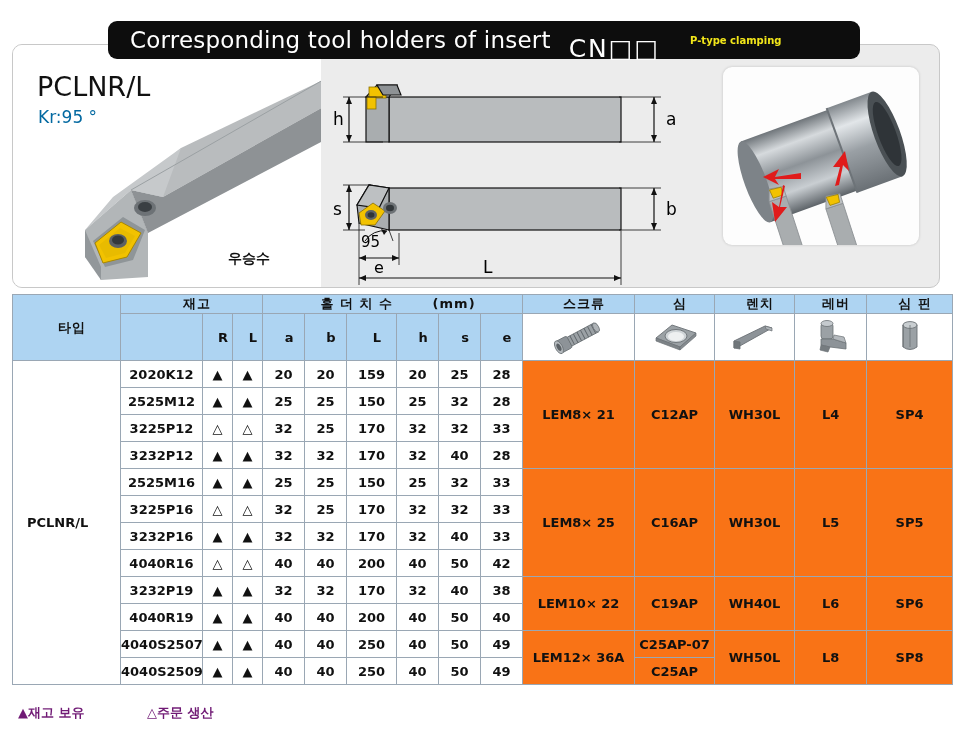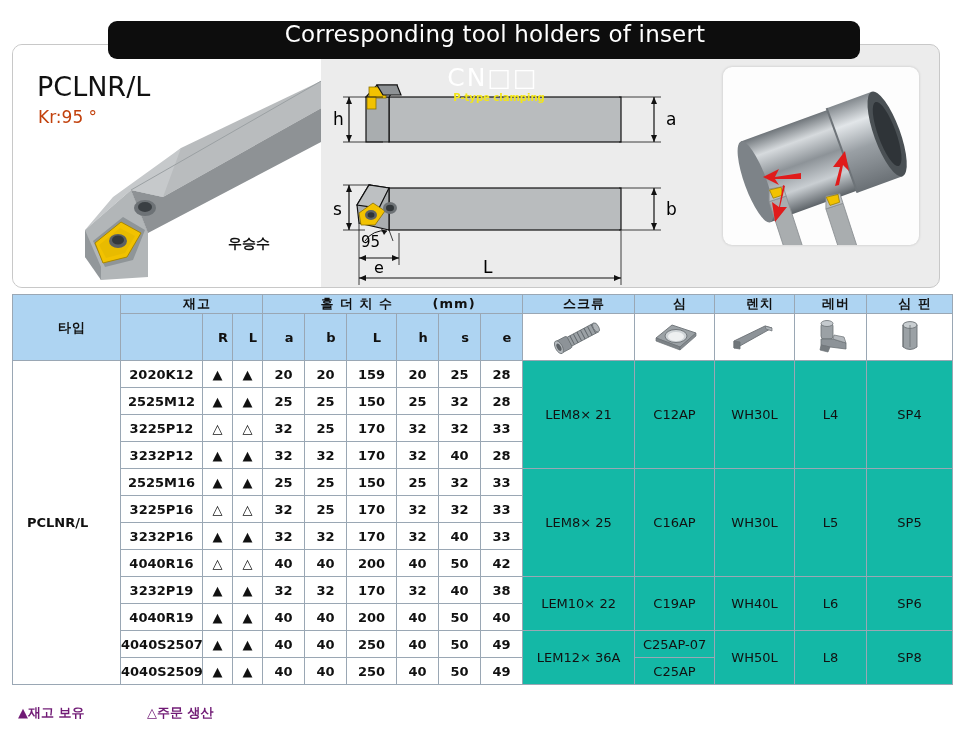--- a/index.html
+++ b/index.html
@@ -9,21 +9,20 @@
     font-family:"Liberation Sans","DejaVu Sans",sans-serif;
     position:relative;overflow:hidden;
   }
 
   
   #header-bar{
     position:absolute;left:108px;top:21px;width:752px;height:38px;
     background:#0d0d0d;border-radius:9px;
     display:flex;align-items:center;
     z-index:5;
-    flex-direction:column;
   }
   #header-title{
     color:#ffffff;font-size:23px;letter-spacing:.2px;
     margin-left:22px;font-family:"DejaVu Sans",sans-serif;font-weight:400;
   }
   #header-code{
     color:#ffffff;font-size:25px;margin-left:18px;letter-spacing:2px;
     font-family:"DejaVu Sans",sans-serif;
     margin-top:16px;
   }
@@ -40,25 +39,25 @@
   }
   #panel-left{
     position:absolute;left:0;top:0;width:308px;height:100%;
     background:#ffffff;
   }
   #model-name{
     position:absolute;left:24px;top:26px;font-size:27px;color:#111;
     font-family:"DejaVu Sans",sans-serif;
   }
   #model-kr{
-    position:absolute;left:25px;top:62px;font-size:17px;color:#c2410c;
+    position:absolute;left:25px;top:62px;font-size:17px;color:#0369a1;
     font-family:"DejaVu Sans",sans-serif;
   }
   #hand-label{
-    position:absolute;left:215px;top:190px;font-size:14px;font-weight:bold;color:#111;
+    position:absolute;left:215px;top:205px;font-size:14px;font-weight:bold;color:#111;
     font-family:"DejaVu Sans",sans-serif;
   }
 
   #panel-mid{position:absolute;left:308px;top:0;width:390px;height:100%;}
   #panel-right{position:absolute;left:698px;top:0;width:230px;height:100%;}
 
   .photo-card{
     position:absolute;left:12px;top:22px;width:196px;height:178px;
     background:#fdfdfd;border-radius:9px;
     box-shadow:0 0 3px rgba(0,0,0,.18);
@@ -81,21 +80,21 @@
   }
   .hdr-kr{font-size:15px;letter-spacing:1px;}
   .icon-cell{background:#ffffff;height:46px;border-top:1px solid #9aa7b4;}
   tbody td{height:26px;background:#ffffff;}
   .row-dash{border-top:1px dotted #b5b5b5;border-bottom:1px dotted #b5b5b5;}
   .type-cell{font-size:15px;font-weight:bold;border-right:1px solid #9aa7b4;}
   .code-cell{font-size:14px;font-weight:bold;text-align:center;}
   .num{font-size:13.5px;font-weight:bold;}
   .mark{font-size:12px;}
   .grp{
-    font-size:13.5px;font-weight:normal;background:#14b8a6;
+    font-size:13.5px;font-weight:bold;background:#f97316;
     border-left:1px solid #555;border-right:1px solid #555;
     border-top:1px solid #555;border-bottom:1px solid #555;
   }
   .grp-split{border-bottom:1px dotted #bbb;}
   .grp-split-b{border-top:none;}
 
   #legend{
     position:absolute;left:18px;top:704px;font-size:13px;font-weight:bold;color:#701a75;
     font-family:"DejaVu Sans",sans-serif;
   }

